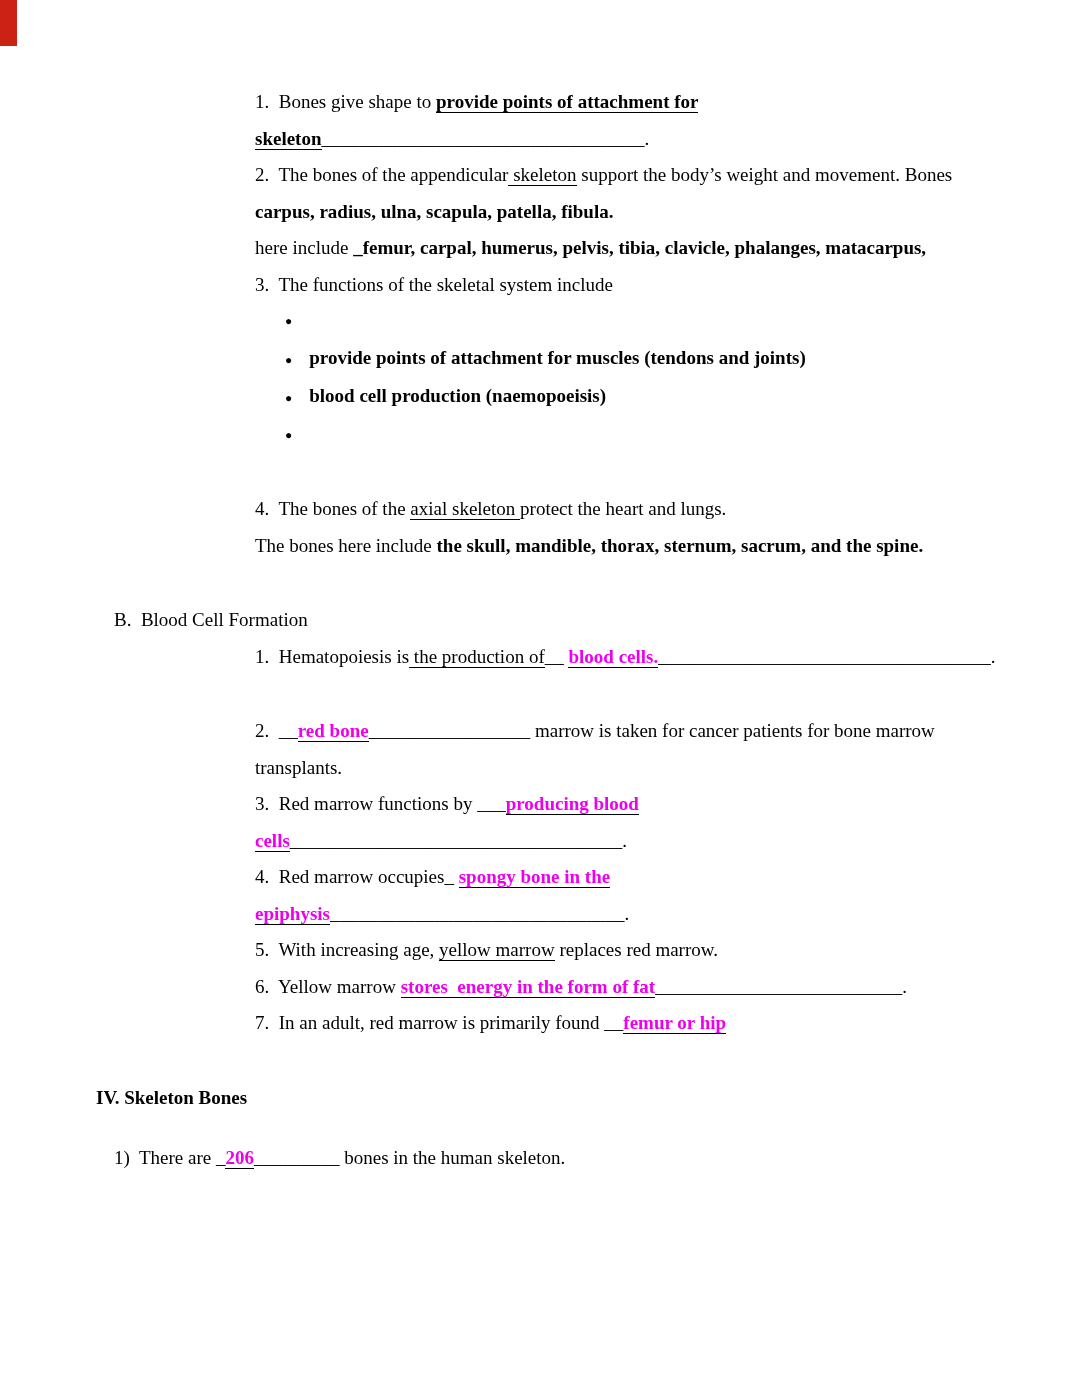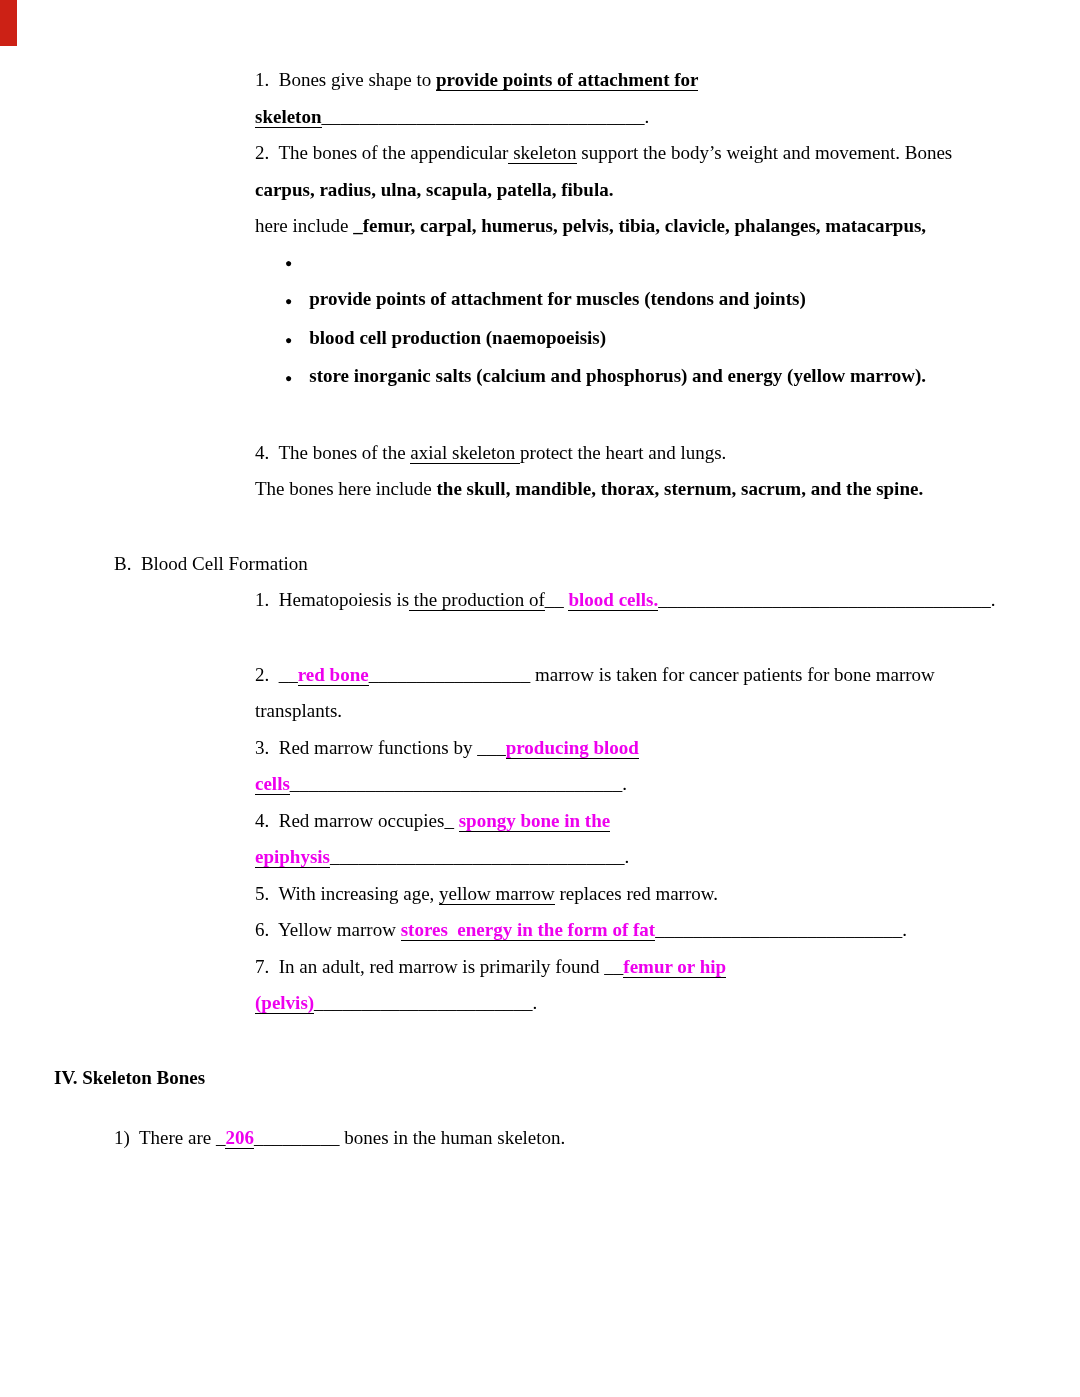--- a/index.html
+++ b/index.html
@@ -4,28 +4,28 @@
 <style>
   * { margin:0; padding:0; box-sizing:border-box; }
   html, body { background:#ffffff; }
   body {
     width:1080px; height:1397px;
     font-family:"Liberation Serif", serif;
     font-size:19px; color:#000;
     overflow:hidden;
     position:relative;
   }
-  .page { position:relative; width:100%; height:100%; padding-top:62px; }
+  .page { position:relative; width:100%; height:100%; padding-top:84px; }
   .corner-marker {
     position:absolute; top:0; left:0;
     width:17px; height:46px;
     background:var(--marker,#cc2115);
   }
   .line { line-height:36.5px; white-space:pre-wrap; }
-  .L0 { margin-left:54px; }
+  .L0 { margin-left:96px; }
   .L1 { margin-left:114px; }
   .L2 { margin-left:255px; }
   .bullet-line { margin-left:285px; display:flex; align-items:baseline; }
   .bullet-glyph { font-size:12px; margin-right:17px; flex:0 0 auto; }
   .b { font-weight:bold; }
   .u { border-bottom:1.6px solid #000; }
   .ans { color:var(--answer,#ee00ee); }
   .spacer { height:38px; }
   .spacer-sm { height:24px; }
 </style>
@@ -33,39 +33,39 @@
 <body>
 
 <div class="page">
   <div class="corner-marker"></div>
   <div class="doc">
       <div class="line L2"><span><span>1.  Bones give shape to </span><span class="b u">provide points of attachment for</span></span></div>
       <div class="line L2"><span><span class="b u">skeleton</span><span>__________________________________</span><span>.</span></span></div>
       <div class="line L2"><span><span>2.  The bones of the appendicular</span><span class="u"> skeleton</span><span> support the body’s weight and movement. Bones</span></span></div>
       <div class="line L2"><span><span class="b">carpus, radius, ulna, scapula, patella, fibula.</span></span></div>
       <div class="line L2"><span><span>here include </span><span class="b">_femur, carpal, humerus, pelvis, tibia, clavicle, phalanges, matacarpus,</span></span></div>
+      <div class="line L2"><span><span>3.  The functions of the skeletal system include</span></span></div>
       <div class="line L2 bullet-line"><span class="bullet-glyph">●</span></div>
       <div class="line L2 bullet-line"><span class="bullet-glyph">●</span><span><span class="b">provide points of attachment for muscles (tendons and joints)</span></span></div>
       <div class="line L2 bullet-line"><span class="bullet-glyph">●</span><span><span class="b">blood cell production (naemopoeisis)</span></span></div>
-      <div class="line L2 bullet-line"><span class="bullet-glyph">●</span><span><span class="b">store inorganic salts (calcium and phosphorus) and energy (yellow marrow).</span></span></div>
+      <div class="line L2 bullet-line"><span class="bullet-glyph">●</span></div>
       <div class="spacer"></div>
       <div class="line L2"><span><span>4.  The bones of the </span><span class="u">axial skeleton </span><span>protect the heart and lungs.</span></span></div>
       <div class="line L2"><span><span>The bones here include </span><span class="b">the skull, mandible, thorax, sternum, sacrum, and the spine.</span></span></div>
       <div class="spacer"></div>
       <div class="line L1"><span><span>B.  Blood Cell Formation</span></span></div>
       <div class="line L2"><span><span>1.  Hematopoiesis is</span><span class="u"> the production of</span><span>__ </span><span class="b u ans">blood cells.</span><span>___________________________________</span><span>.</span></span></div>
       <div class="spacer"></div>
       <div class="line L2"><span><span>2.  </span><span>__</span><span class="b u ans">red bone</span><span>_________________</span><span> marrow is taken for cancer patients for bone marrow</span></span></div>
       <div class="line L2"><span><span>transplants.</span></span></div>
       <div class="line L2"><span><span>3.  Red marrow functions by </span><span>___</span><span class="b u ans">producing blood</span></span></div>
       <div class="line L2"><span><span class="b u ans">cells</span><span>___________________________________</span><span>.</span></span></div>
       <div class="line L2"><span><span>4.  Red marrow occupies</span><span>_ </span><span class="b u ans">spongy bone in the</span></span></div>
       <div class="line L2"><span><span class="b u ans">epiphysis</span><span>_______________________________</span><span>.</span></span></div>
       <div class="line L2"><span><span>5.  With increasing age, </span><span class="u">yellow marrow</span><span> replaces red marrow.</span></span></div>
       <div class="line L2"><span><span>6.  Yellow marrow </span><span class="b u ans">stores  energy in the form of fat</span><span>__________________________</span><span>.</span></span></div>
       <div class="line L2"><span><span>7.  In an adult, red marrow is primarily found </span><span>__</span><span class="b u ans">femur or hip</span></span></div>
-      <div class="line L2"><span><span class="b u ans">(pelvis)</span><span>_______________________</span><span>.</span></span></div>
       <div class="spacer"></div>
       <div class="line L0"><span><span class="b">IV. Skeleton Bones</span></span></div>
       <div class="spacer-sm"></div>
       <div class="line L1"><span><span>1)  There are </span><span>_</span><span class="b u ans">206</span><span>_________</span><span> bones in the human skeleton.</span></span></div>
     </div>
 </div>
 
 </body></html>

